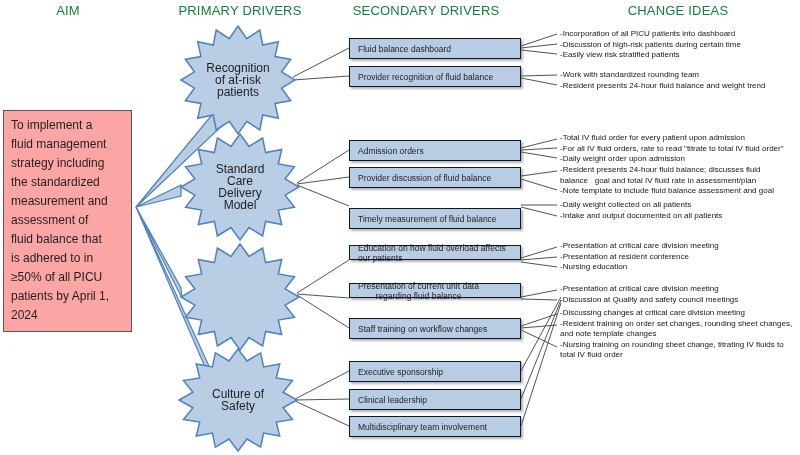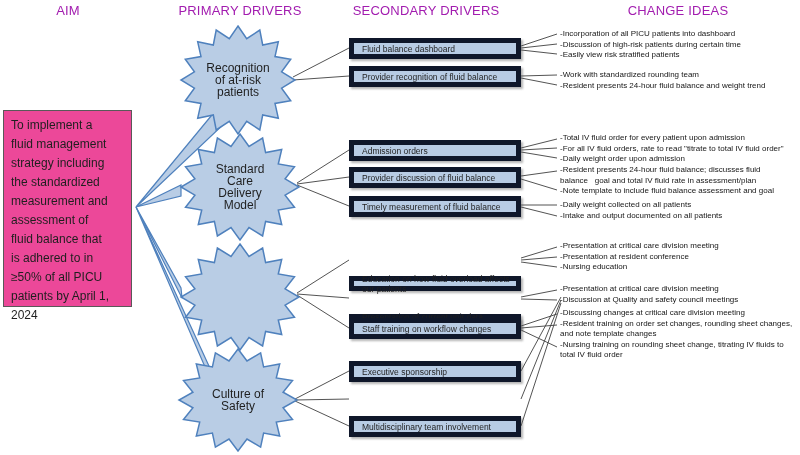--- a/index.html
+++ b/index.html
@@ -1,55 +1,55 @@
 <!DOCTYPE html>
 <html><head>
 <meta charset="utf-8">
 <style>
   html,body{margin:0;padding:0;background:#fff;}
   #canvas{
     position:relative;width:800px;height:455px;background:#ffffff;
     font-family:"Liberation Sans",sans-serif;color:#1f1f1f;overflow:hidden;
   }
   .col-header{
-    position:absolute;top:3px;text-align:center;font-size:13px;color:#a21caf;
+    position:absolute;top:3px;text-align:center;font-size:13px;color:#15803d;
     letter-spacing:.2px;font-weight:500;
   }
   #hdr-aim{left:28px;width:80px;}
   #hdr-primary{left:160px;width:160px;}
   #hdr-secondary{left:346px;width:160px;}
   #hdr-changes{left:598px;width:160px;}
 
   #aim-box{
-    position:absolute;left:3px;top:110px;width:129px;height:197px;box-sizing:border-box;
-    background:#ec4899;border:1px solid #595959;padding:5px 2px 0 7px;
+    position:absolute;left:3px;top:110px;width:129px;height:222px;box-sizing:border-box;
+    background:#fca5a5;border:1px solid #595959;padding:5px 2px 0 7px;
     font-size:12px;line-height:19px;white-space:pre-line;
   }
 
   svg.diagram{position:absolute;left:0;top:0;}
 
   .star-label{
     position:absolute;width:120px;text-align:center;font-size:12px;line-height:12px;
     white-space:pre-line;pointer-events:none;
   }
   #star-label-1{left:178px;top:62px;}
   #star-label-2{left:180px;top:163px;}
   #star-label-3{left:180px;top:279px;}
   #star-label-4{left:178px;top:388px;}
 
   .sec-box{
     position:absolute;left:349px;width:172px;height:21px;box-sizing:border-box;
-    background:#b8cce4;border:5px solid #0f172a;box-shadow:1.5px 1.5px 2px rgba(90,90,90,.45);
+    background:#b8cce4;border:1px solid #0f172a;box-shadow:1.5px 1.5px 2px rgba(90,90,90,.45);
     display:flex;align-items:center;padding-left:8px;
     font-size:8.5px;line-height:10px;white-space:pre-line;
   }
-  .sec-box.tall{height:15px;margin-top:31px;}
+  .sec-box.tall{height:15px;}
   #sec-0{top:38px;}  #sec-1{top:66px;}
-  #sec-2{top:140px;} #sec-3{top:167px;text-align:center;} #sec-4{top:196px;}
-  #sec-5{top:245px;} #sec-6{top:283px;} #sec-7{top:318px;}
+  #sec-2{top:140px;} #sec-3{top:167px;text-align:center;} #sec-4{top:208px;}
+  #sec-5{top:245px;} #sec-6{top:283px;text-align:center;} #sec-7{top:318px;}
   #sec-8{top:361px;} #sec-9{top:389px;} #sec-10{top:416px;}
 
   .ci-group{position:absolute;left:560px;width:242px;}
   #ci-0{top:29px;}  #ci-1{top:70px;}
   #ci-2{top:133px;} #ci-3{top:165px;} #ci-4{top:200px;}
   #ci-5{top:241px;} #ci-6{top:284px;} #ci-7{top:308px;}
   .ci-item{font-size:8px;line-height:10.6px;white-space:pre-wrap;color:#161616;}
 </style>
 </head>
 <body>
@@ -144,20 +144,21 @@
   <div class="sec-box" id="sec-1">Provider recognition of fluid balance</div>
   <div class="sec-box" id="sec-2">Admission orders</div>
   <div class="sec-box" id="sec-3">Provider discussion of fluid balance</div>
   <div class="sec-box" id="sec-4">Timely measurement of fluid balance</div>
   <div class="sec-box tall" id="sec-5">Education on how fluid overload affects
 our patients</div>
   <div class="sec-box tall" id="sec-6">Presentation of current unit data
 regarding fluid balance</div>
   <div class="sec-box" id="sec-7">Staff training on workflow changes</div>
   <div class="sec-box" id="sec-8">Executive sponsorship</div>
+  <div class="sec-box" id="sec-9">Clinical leadership</div>
   <div class="sec-box" id="sec-10">Multidisciplinary team involvement</div>
 
   <div class="ci-group" id="ci-0">
     <div class="ci-item">-Incorporation of all PICU patients into dashboard</div>
     <div class="ci-item">-Discussion of high-risk patients during certain time</div>
     <div class="ci-item">-Easily view risk stratified patients</div>
   </div>
   <div class="ci-group" id="ci-1">
     <div class="ci-item">-Work with standardized rounding team</div>
     <div class="ci-item">-Resident presents 24-hour fluid balance and weight trend</div>

